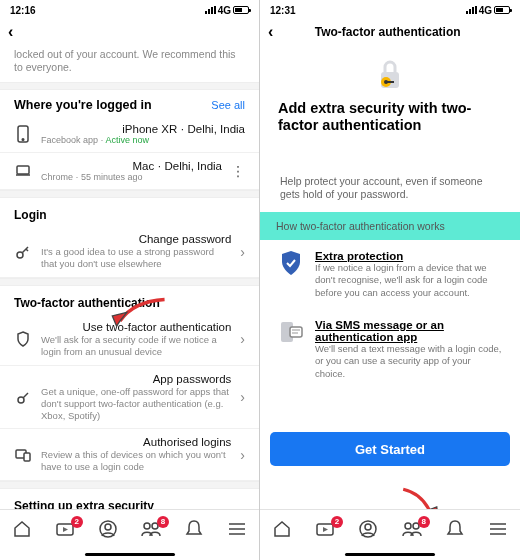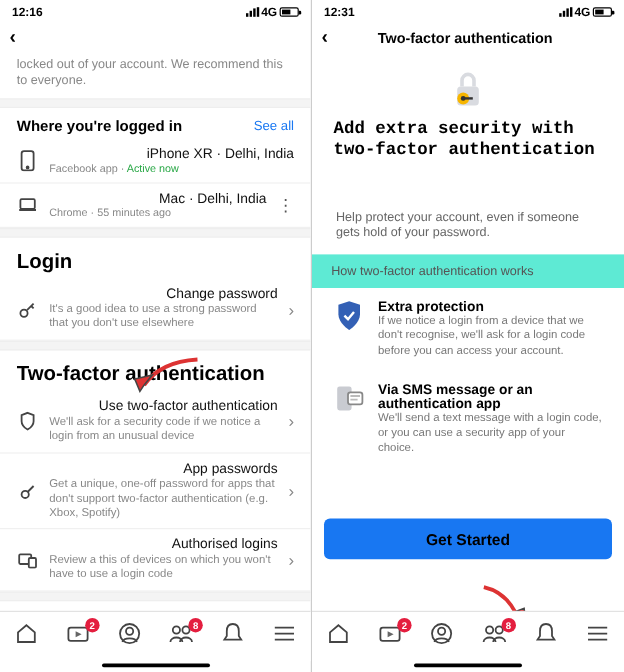--- a/index.html
+++ b/index.html
@@ -24,38 +24,38 @@
   .row { padding: 7px 14px; display:flex; align-items:center; gap:9px; position:relative; border-bottom: 1px solid #f0f0f0;}
   .row .ic { width:18px; display:flex; justify-content:center; color:#444; }
   .row .txt { flex:1; }
   .row .ttl { font-size:11.5px; font-weight:500; color:#111;text-align:right; }
   .row .sub { font-size:9.5px; color:#888; line-height:1.25; margin-top:1px;}
   .row .meta { font-size:9px; color:#888; }
   .row .meta .active { color:#28a745; }
   .chev { color:#888; font-size:14px; }
   .more { color:#555; font-size:14px; }
   .divider { height:8px; background:#f4f4f4; border-top:1px solid #eee; border-bottom:1px solid #eee; }
-  .login-label { font-size:17px; font-weight:700; padding:10px 14px 4px; }
+  .login-label { font-size:12px; font-weight:700; padding:10px 14px 4px; }
   svg { stroke:#444; fill:none; stroke-width:1.5; }
   .arrow1 { position:absolute; left:108px; top:297px; width:60px; pointer-events:none; z-index:5;}
   .arrow2 { position:absolute; left:140px; top:440px; width:48px; pointer-events:none; z-index:5;}
   .arrow-svg path { stroke:#d33; stroke-width:4; fill:none;}
   .arrow-svg polygon { fill:#d33; }
   
   .hero { text-align:center; padding: 12px 0 6px;}
   .lockbadge { width:30px; height:34px; margin:0 auto; position:relative; }
-  .h1 { font-size:14.5px; font-weight:800; padding:2px 18px 4px; line-height:1.2;font-family:Liberation Mono, monospace;}
+  .h1 { font-size:14.5px; font-weight:800; padding:2px 18px 4px; line-height:1.2;}
   .lead { font-size:10.5px; color:#666; padding:0 20px 10px; line-height:1.3;margin-top:36px;}
   .howbar { background:#5eead4; font-size:10.5px; color:#555; padding:8px 16px; margin-bottom:0;}
   .feat { display:flex; gap:11px; padding:10px 18px; }
   .feat .fic { width:26px; display:flex; justify-content:center; }
   .feat .ftxt { flex:1; }
-  .feat .ft { font-size:11.5px; font-weight:700; }
+  .feat .ft { font-size:11.5px; font-weight:700;text-decoration:underline; }
   .feat .fs { font-size:9.5px; color:#777; line-height:1.3; margin-top:0;}
-  .getstarted { margin:42px 10px 0; height:34px; background:#1877f2; color:#000000; border-radius:5px; display:flex; align-items:center; justify-content:center; font-size:13px; font-weight:700; cursor:pointer;}
+  .getstarted { margin:42px 10px 0; height:34px; background:#1877f2; color:#ffffff; border-radius:5px; display:flex; align-items:center; justify-content:center; font-size:13px; font-weight:700; cursor:pointer;}
   .tabbar { height:42px; border-top:1px solid #e2e2e2; display:flex; align-items:center; justify-content:space-around; background:#fff;}
   .tabbar .tab { position:relative; color:#666; width:24px; text-align:center;}
   .tabbar .tab.active { color:#1877f2; }
   .badge { position:absolute; top:-4px; right:-6px; background:#e41e3f; color:#fff; border-radius:50%; width:12px; height:12px; font-size:8px; display:flex; align-items:center; justify-content:center; font-weight:700;}
   .homebar { width:90px; height:3px; background:#000; border-radius:3px; margin:2px auto 4px;}
   .screen .bottom { margin-top:auto; }
 </style>
 </head>
 <body>
 

